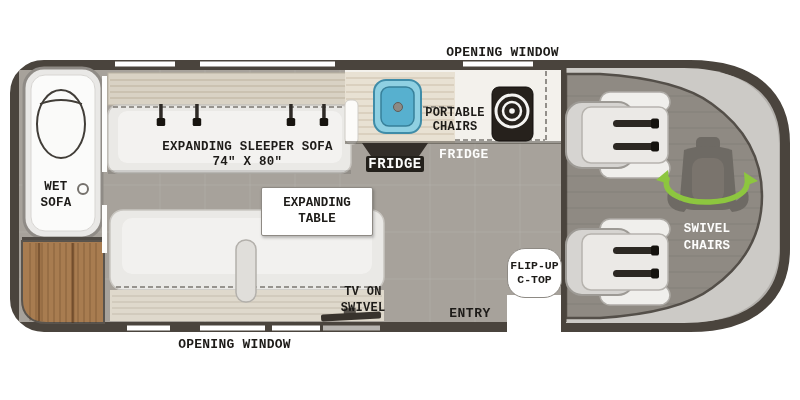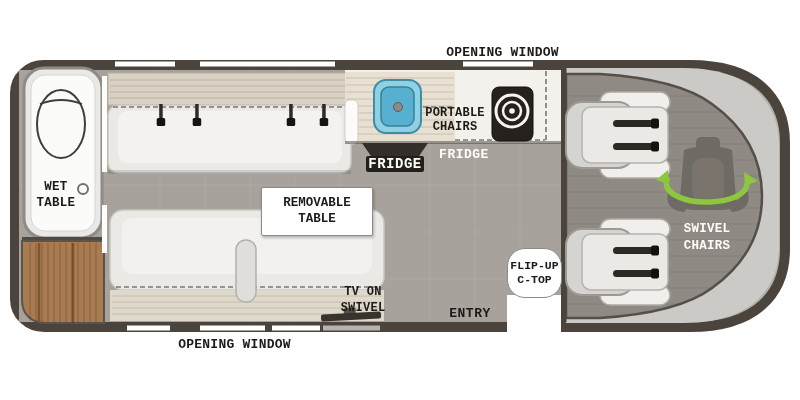--- a/index.html
+++ b/index.html
@@ -246,22 +246,24 @@
       <rect class="win" x="127" y="325.5" width="43" height="5"></rect>
       <rect class="win" x="200" y="325.5" width="65" height="5"></rect>
       <rect class="win" x="272" y="325.5" width="48" height="5"></rect>
       <rect x="323" y="325.5" width="57" height="5" fill="#b7b4b0"></rect>
     </g>
   </svg>
 
   <div class="plan-label" style="left:400px;top:45px;width:205px;font-size:13px;">OPENING WINDOW</div>
   <div class="plan-label" style="left:132px;top:337px;width:205px;font-size:13px;">OPENING WINDOW</div>
   <div class="plan-label" style="left:28px;top:180px;width:56px;font-size:12.5px;">WET
-TABLE</div>
-  <div class="label-box" style="left:261px;top:187px;width:110px;height:47px;font-size:12.5px;line-height:1.25;">REMOVABLE
+SOFA</div>
+  <div class="plan-label" style="left:145px;top:140px;width:205px;font-size:12.5px;line-height:1.2;">EXPANDING SLEEPER SOFA
+74" X 80"</div>
+  <div class="label-box" style="left:261px;top:187px;width:110px;height:47px;font-size:12.5px;line-height:1.25;">EXPANDING
 TABLE</div>
   <div class="plan-label" style="left:328px;top:285px;width:70px;font-size:12px;line-height:1.3;">TV ON
 SWIVEL</div>
   <div class="plan-label light" style="left:362px;top:156px;width:66px;font-size:14px;letter-spacing:.5px;">FRIDGE</div>
   <div class="plan-label light" style="left:433px;top:147px;width:62px;font-size:13px;letter-spacing:.5px;">FRIDGE</div>
   <div class="plan-label" style="left:415px;top:106px;width:80px;font-size:12px;line-height:1.2;">PORTABLE
 CHAIRS</div>
   <div class="label-box" style="left:507px;top:248px;width:53px;height:48px;font-size:11.5px;line-height:1.25;box-shadow:none;border-radius:18px;">FLIP-UP
 C-TOP</div>
   <div class="plan-label" style="left:438px;top:306px;width:64px;font-size:13px;letter-spacing:.5px;">ENTRY</div>

